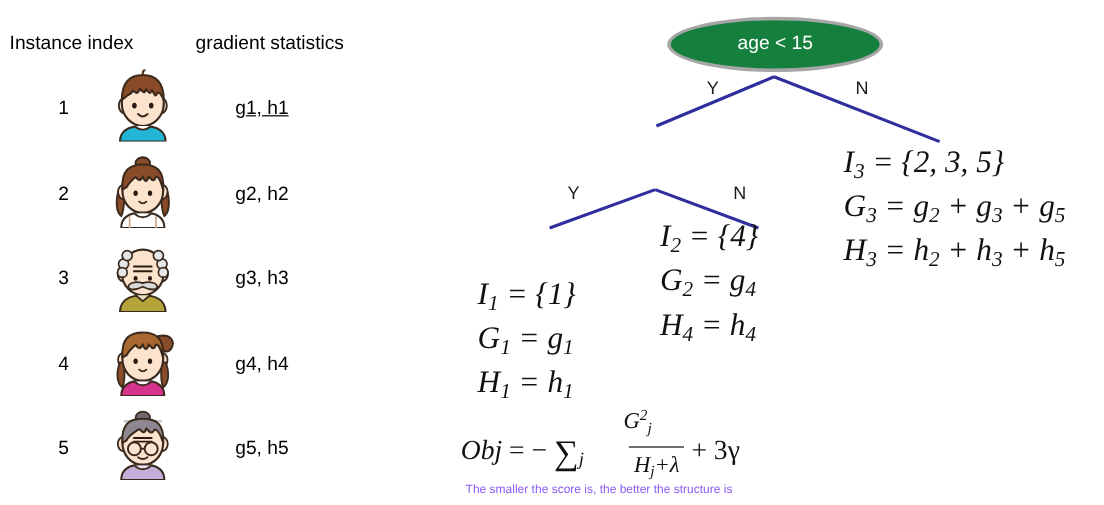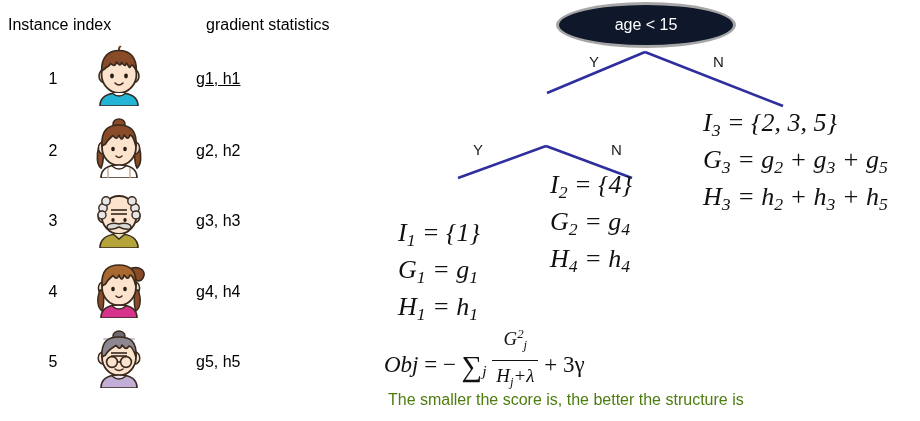--- a/index.html
+++ b/index.html
@@ -1,35 +1,35 @@
 <!DOCTYPE html>
 <html><head>
 <meta charset="utf-8">
 <style>
   html,body{margin:0;padding:0;}
   body{
     width:920px;height:421px;background:#ffffff;
     font-family:"Liberation Sans",sans-serif;
     position:relative;overflow:hidden;
   }
-  .stage{position:absolute;left:0;top:0;width:920px;height:350px;}
+  .stage{position:absolute;left:0;top:12px;width:920px;height:350px;}
 
   
   .hdr{position:absolute;font-size:16px;color:#000;white-space:nowrap;}
   #hdr-index{left:8px;top:16px;}
-  #hdr-stats{left:163px;top:16px;margin-left:43px;}
+  #hdr-stats{left:163px;top:16px;}
 
   .row-index{position:absolute;font-size:16px;color:#000;width:30px;text-align:center;}
   .row-stats{position:absolute;font-size:16px;color:#000;white-space:nowrap;}
   .avatar{position:absolute;width:62px;height:62px;}
 
   
   .node{
     position:absolute;border-radius:50%;
-    background:#0f172a;border:3px solid #a6a6a6;
+    background:#15803d;border:3px solid #a6a6a6;
     color:#ffffff;font-size:16px;
     display:flex;align-items:center;justify-content:center;
     box-sizing:border-box;
   }
   #node-root{left:556px;top:2px;width:180px;height:46px;}
   #node-ismale{left:458px;top:96px;width:176px;height:45px;}
 
   .edgelabel{position:absolute;font-size:15px;color:#1a1a1a;}
 
   
@@ -39,24 +39,24 @@
     font-style:italic;color:#111;font-size:26px;line-height:29px;
     white-space:nowrap;
   }
   .math .up{font-style:normal;}
   sub{font-size:0.68em;font-style:italic;vertical-align:-0.28em;}
   sup{font-size:0.68em;font-style:italic;vertical-align:0.55em;}
 
   #obj{left:384px;top:320px;font-size:23px;}
   .frac{display:inline-block;vertical-align:-0.52em;text-align:center;font-size:0.82em;}
   .frac .num{display:block;padding:0 4px;}
-  .frac .den{display:block;border-top:1.4px solid #111;padding:0 4px;}
+  .frac .den{display:block;border-top:1.4px solid #111;padding:0 4px;margin-left:32px;}
   .sumsym{font-style:normal;font-size:1.25em;display:inline-block;vertical-align:-0.14em;}
 
-  #caption{position:absolute;left:388px;top:391px;font-size:16px;color:#4d7c0f;
+  #caption{position:absolute;left:388px;top:391px;font-size:10px;color:#8b5cf6;
            font-family:"Liberation Sans",sans-serif;white-space:nowrap;}
 
   svg{position:absolute;left:0;top:0;}
 </style>
 </head>
 <body>
 
 <div class="stage">
 
   <div class="hdr" id="hdr-index">Instance index</div>

